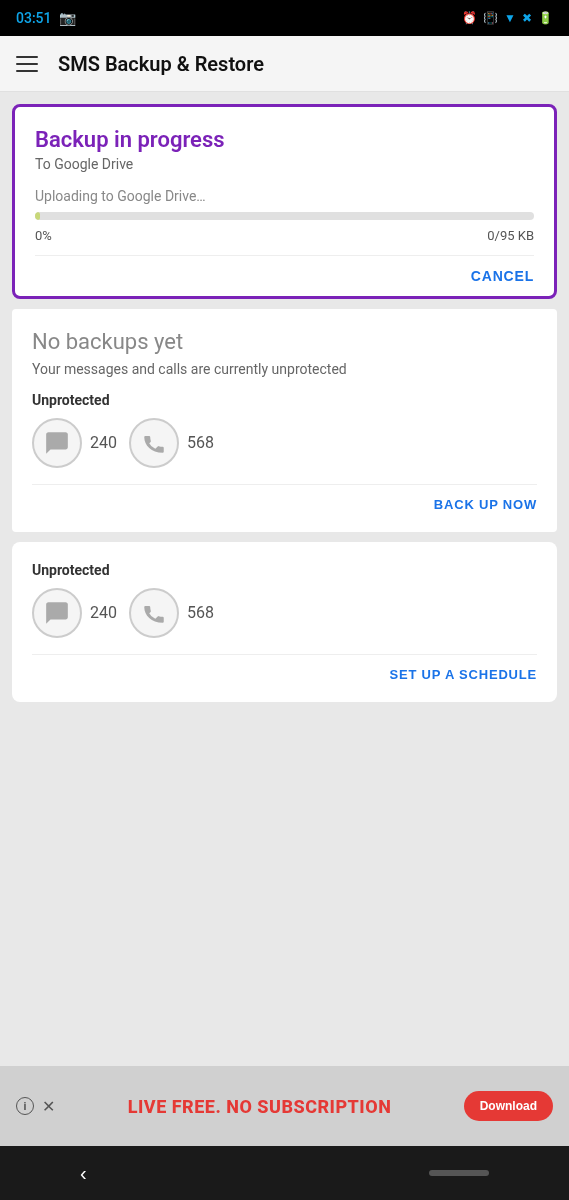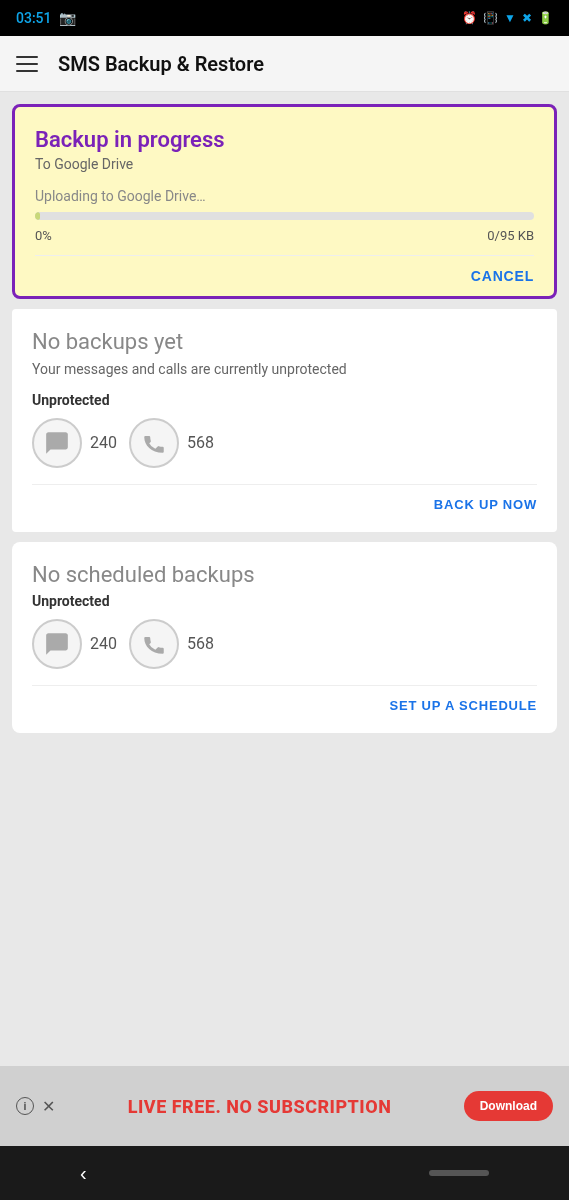--- a/index.html
+++ b/index.html
@@ -61,21 +61,21 @@
       flex: 1;
       padding: 12px;
       display: flex;
       flex-direction: column;
       gap: 0;
       background: #e8e8e8;
     }
 
     
     .backup-progress-card {
-      background: #fef9c3;
+      background: #ffffff;
       border: 3px solid #7b22b8;
       border-radius: 8px;
       padding: 20px 20px 0 20px;
       margin-bottom: 10px;
     }
     .backup-progress-title {
       font-size: 22px;
       font-weight: 600;
       color: #7b22b8;
       margin-bottom: 4px;
@@ -345,21 +345,20 @@
         </div>
         <span class="count-text">568</span>
       </div>
     </div>
     <div class="card-action-row">
       <button class="action-btn">BACK UP NOW</button>
     </div>
   </div>
 
   <div class="no-schedule-card">
-    <div class="card-title">No scheduled backups</div>
     <div class="unprotected-label">Unprotected</div>
     <div class="icons-row">
       <div class="icon-with-count">
         <div class="circle-icon">
           <svg viewBox="0 0 24 24" xmlns="http://www.w3.org/2000/svg">
             <path d="M20 2H4C2.9 2 2 2.9 2 4v18l4-4h14c1.1 0 2-.9 2-2V4c0-1.1-.9-2-2-2z"></path>
           </svg>
         </div>
         <span class="count-text">240</span>
       </div>

